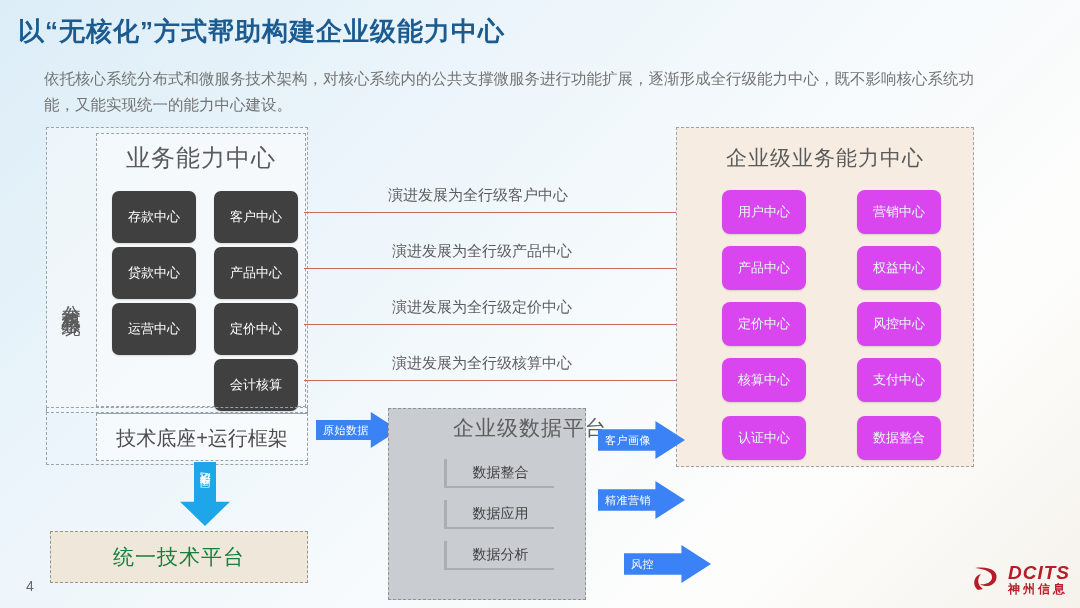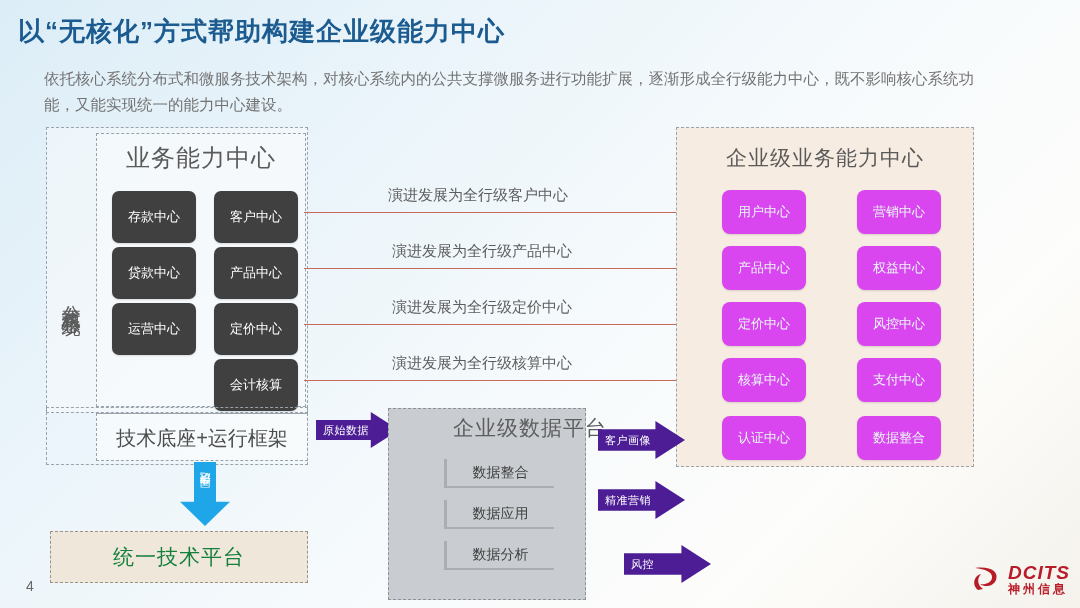--- a/index.html
+++ b/index.html
@@ -102,21 +102,21 @@
   .dp-item {
     position:absolute; left:444px; width:110px; height:29px;
     border-left:3px solid #a9aeb3; border-bottom:2px solid #a9aeb3;
     color:#3f3f3f; font-size:14px;
     display:flex; align-items:center; justify-content:center;
     box-sizing:border-box;
   }
 
   
   .chev {
-    position:absolute; background:#4c1d95; color:#fff; font-size:11px;
+    position:absolute; background:#3b82f6; color:#fff; font-size:11px;
     display:flex; align-items:center; padding-left:7px;
     clip-path:polygon(0 22%,66% 22%,66% 0,100% 50%,66% 100%,66% 78%,0 78%);
     letter-spacing:.5px;
   }
   .chev-down {
     position:absolute; background:#1fa6e8; color:#fff; font-size:11px;
     display:flex; align-items:center; justify-content:center;
     clip-path:polygon(28% 0,72% 0,72% 62%,100% 62%,50% 100%,0 62%,28% 62%);
   }
   .chev-down span { writing-mode:vertical-rl; transform:rotate(180deg); letter-spacing:1px; }

